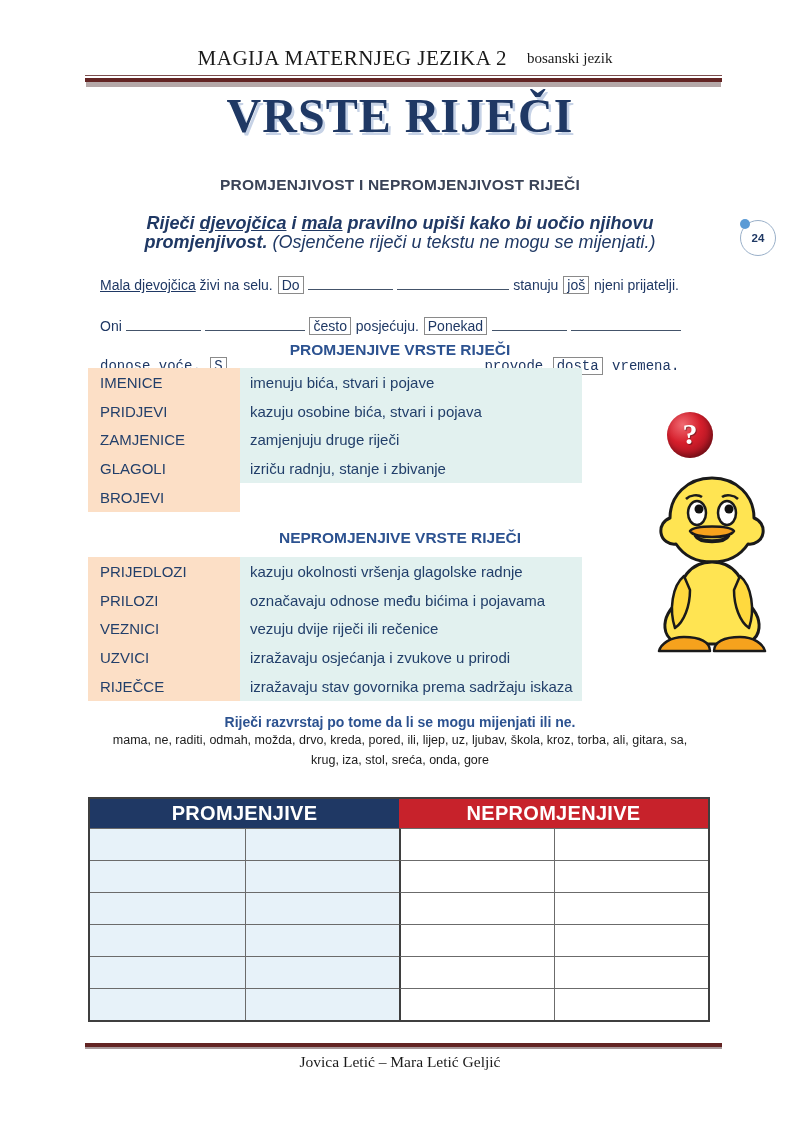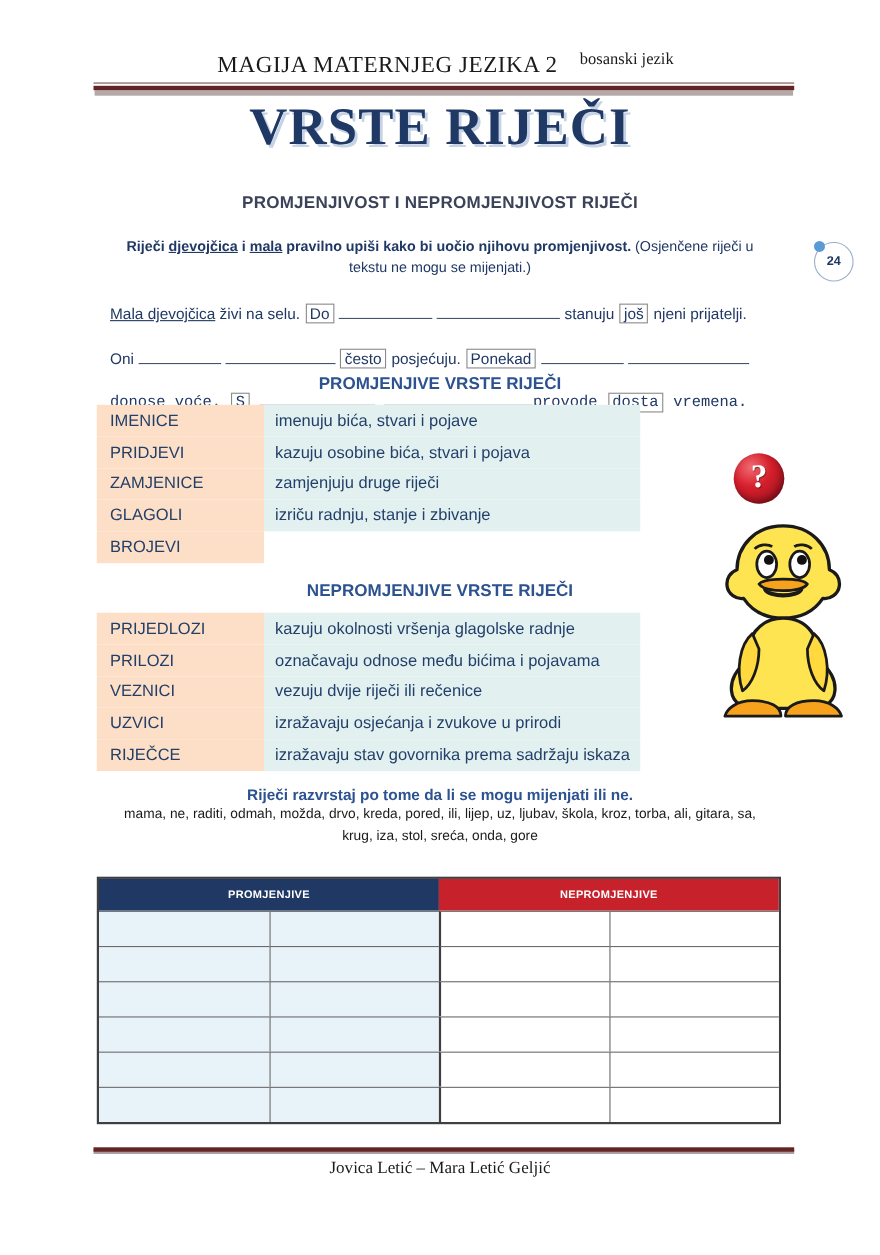--- a/index.html
+++ b/index.html
@@ -1,42 +1,42 @@
 <!DOCTYPE html>
 <html><head>
 <meta charset="utf-8">
 <style>
   html,body{margin:0;padding:0;background:#ffffff;}
   .page{position:relative;width:800px;height:1141px;background:#fff;overflow:hidden;
         font-family:"Liberation Sans",sans-serif;}
 
   
   .hdr{position:absolute;top:46px;left:10px;right:0;display:flex;justify-content:center;
-       align-items:flex-start;gap:20px;}
+       align-items:center;gap:20px;}
   .hdr-title{font-family:"Liberation Serif",serif;font-size:21px;color:#1a1a1a;letter-spacing:.5px;}
   .hdr-sub{font-family:"Liberation Serif",serif;font-size:15px;color:#1a1a1a;}
   .hrule{position:absolute;top:75px;left:85px;width:637px;height:2px;
          border-top:1px solid #7d4f4f;border-bottom:4px solid #632423;box-shadow:0 6px 0 -1px #b5a8a8;}
 
   
   .title{position:absolute;top:88px;left:0;right:0;text-align:center;
          font-family:"Liberation Serif",serif;font-weight:bold;font-size:48px;color:#1f3864;
          text-shadow:2.5px 2.5px 0 #c6d2e6;letter-spacing:1px;}
   .subtitle{position:absolute;top:176px;left:0;right:0;text-align:center;
             font-weight:bold;font-size:15.5px;color:#3a4357;letter-spacing:.2px;}
 
   
   .badge{position:absolute;top:220px;left:740px;width:34px;height:34px;border:1px solid #9ab0c9;
          border-radius:50%;background:#fff;display:flex;align-items:center;justify-content:center;}
   .badge-dot{position:absolute;top:-2px;left:-1px;width:10px;height:10px;border-radius:50%;background:#5b9bd5;}
   .badge-num{font-size:11.5px;font-weight:bold;color:#1f3864;}
 
   
   .instruction{position:absolute;top:214px;left:110px;width:580px;text-align:center;
-               font-size:13px;line-height:19px;color:#1f3864;font-weight:bold;}
+               font-size:18px;line-height:19px;color:#1f3864;font-weight:bold;font-style:italic;}
   .instruction .note{font-weight:normal;}
   .uw{text-decoration:underline;}
   .boxw{border:1px solid #8a8a8a;padding:0 3px;margin:0 1px;background:#fff;}
   .blank{display:inline-block;height:.85em;border-bottom:1px solid #44546a;}
 
   
   .exercise{position:absolute;top:257px;left:100px;width:604px;
             font-size:14px;line-height:24.5px;color:#1f3864;}
   .ex-line{white-space:nowrap;margin-top:16px;}
   .ex-line.center{text-align:left;font-family:Liberation Mono, monospace;}
@@ -66,21 +66,21 @@
   
   .sort-instr{position:absolute;top:714px;left:0;right:0;text-align:center;
               font-weight:bold;font-size:14px;color:#2c5290;}
   .words{position:absolute;top:731px;left:0;right:0;text-align:center;
          font-size:12.5px;line-height:19.5px;color:#1b1b1b;}
   .words div{white-space:nowrap;}
 
   .sort-table{position:absolute;top:797px;left:88px;width:622px;border:2px solid #3f3f3f;box-sizing:border-box;}
   .sort-head{display:flex;height:29px;}
   .sh{flex:1;display:flex;align-items:center;justify-content:center;color:#fff;font-weight:bold;
-      font-size:10px;letter-spacing:.3px;}
+      font-size:20px;letter-spacing:.3px;}
   .sh.navy{background:#1f3864;}
   .sh.red{background:#c7222b;}
   .sort-grid{display:grid;}
   .scell{height:32px;border-top:1px solid #6b6b6b;border-left:1px solid #6b6b6b;background:#fff;box-sizing:border-box;}
   .scell.first{border-left:none;}
   .scell.blue{background:#e7f2f9;}
   .scell.mid{border-left:2px solid #3f3f3f;}
 
   
   .frule{position:absolute;top:1043px;left:85px;width:637px;height:4px;background:#632423;

